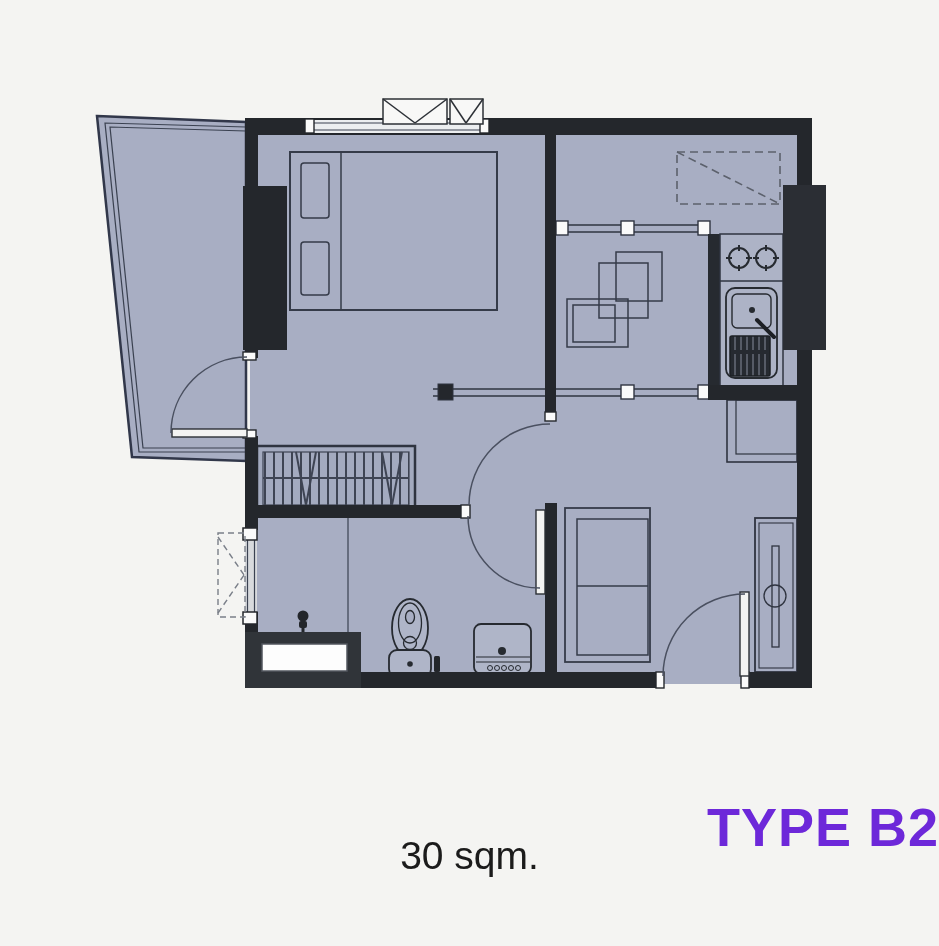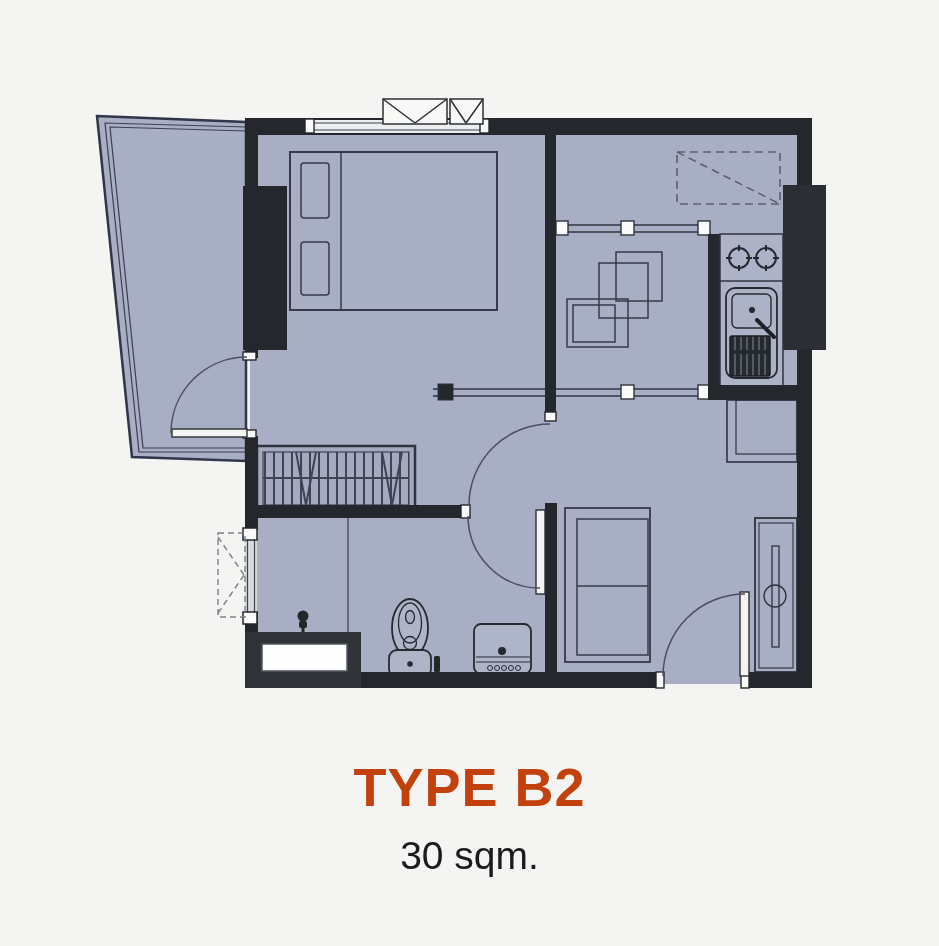--- a/index.html
+++ b/index.html
@@ -3,22 +3,22 @@
 <meta charset="utf-8">
 <style>
   html,body{margin:0;padding:0;}
   body{background:#e9e9e8;font-family:"Liberation Sans",sans-serif;}
   .stage{
     position:relative;width:939px;height:946px;margin:0 auto;
     background:#f4f4f2;overflow:hidden;
   }
   .stage svg{position:absolute;left:0;top:0;display:block;}
   .plan-title{
-    position:absolute;left:0;right:0;top:756px;text-align:center;
-    font-size:54px;font-weight:600;letter-spacing:1px;color:#c2410c;
+    position:absolute;left:0;right:0;top:796px;text-align:right;
+    font-size:54px;font-weight:600;letter-spacing:1px;color:#6d28d9;
   }
   .plan-area{
     position:absolute;left:0;right:0;top:834px;text-align:center;
     font-size:39px;font-weight:400;color:#1b1b1b;
   }
 </style>
 </head>
 <body>
 
 <div class="stage">

